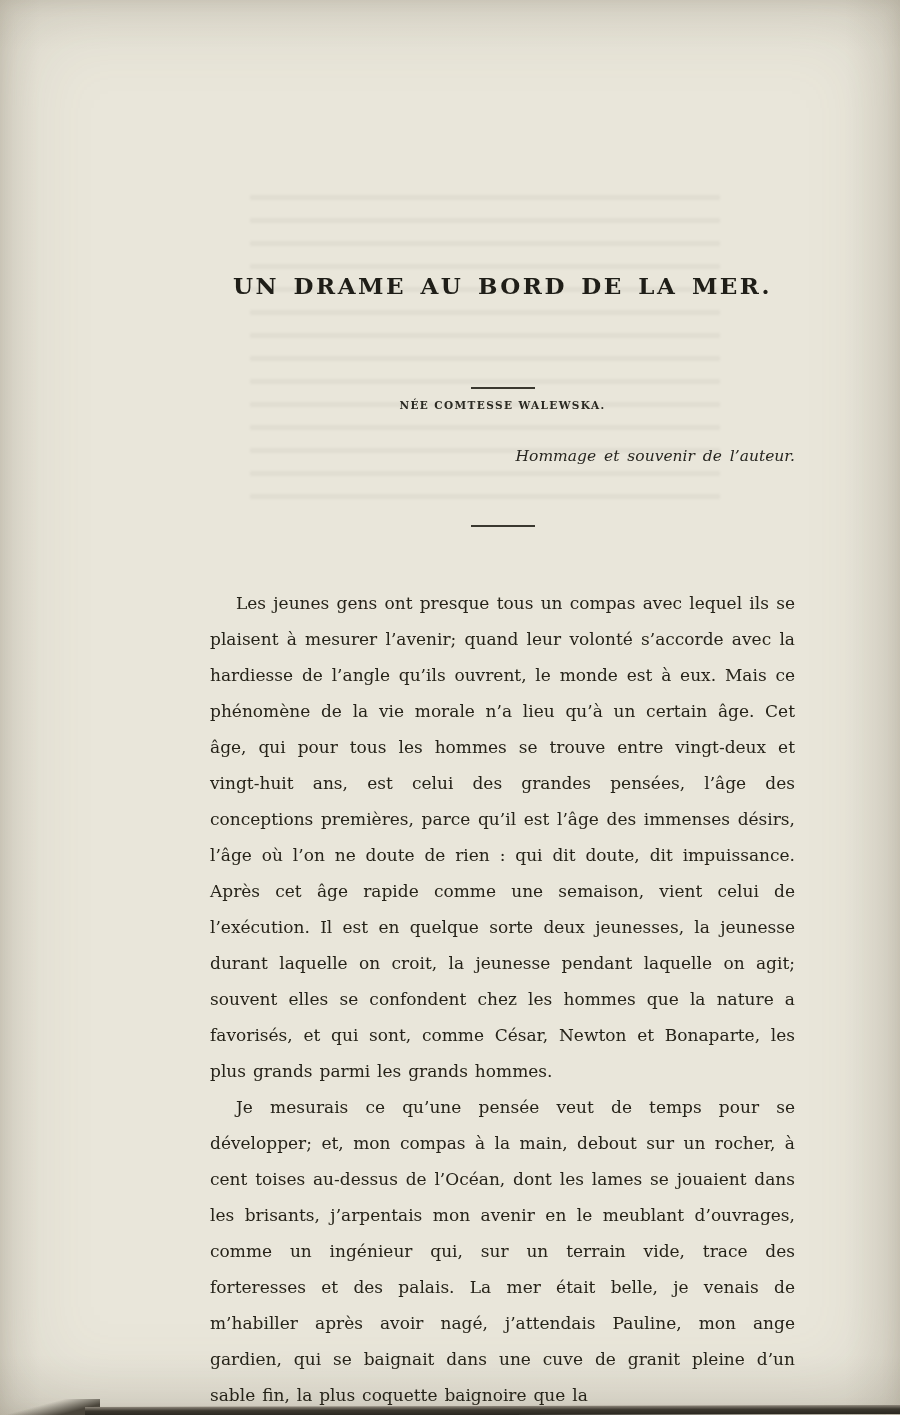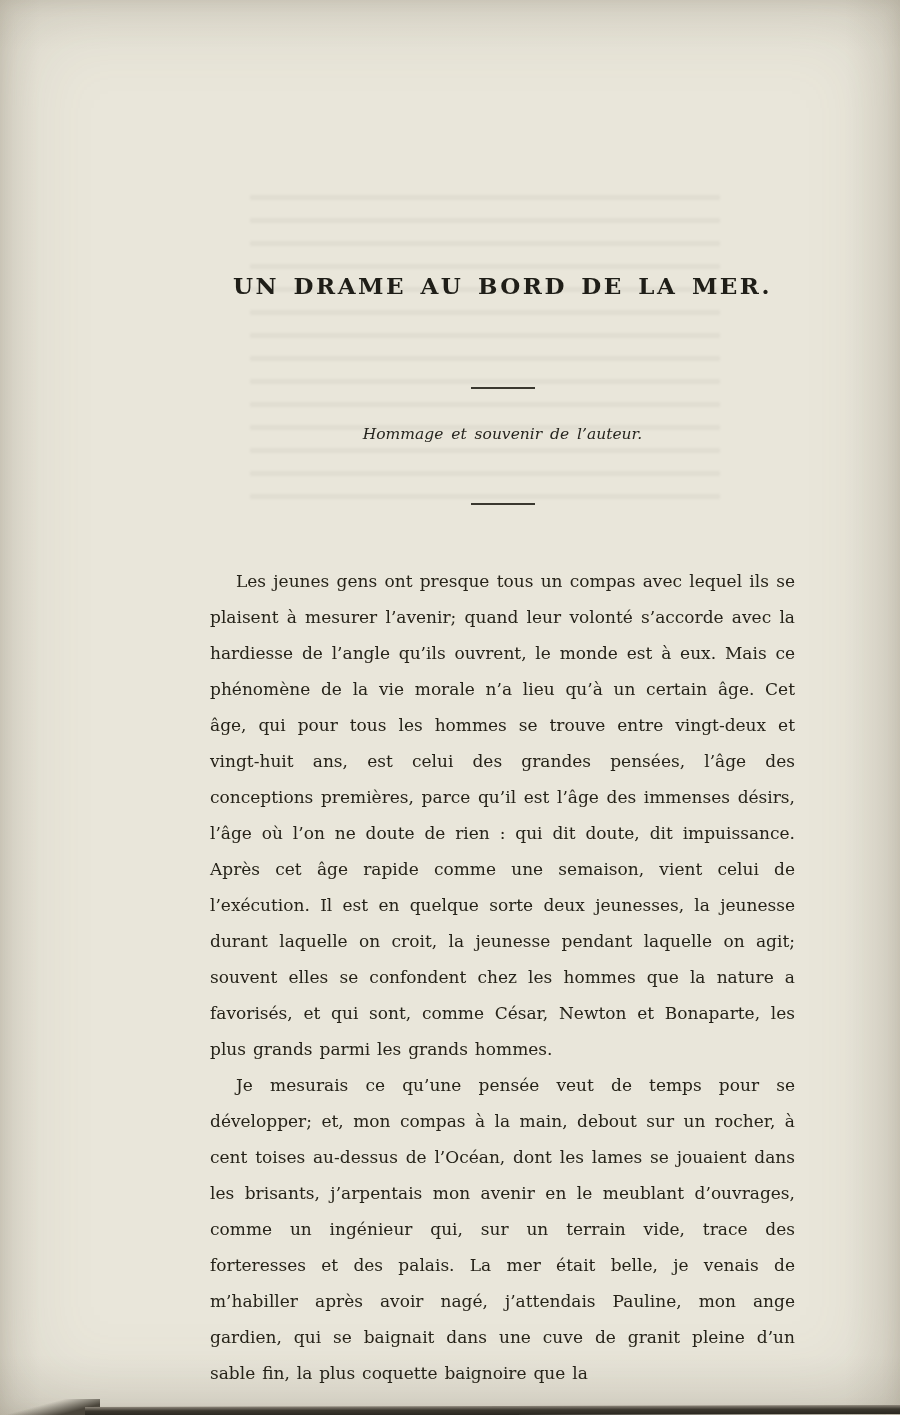--- a/index.html
+++ b/index.html
@@ -103,21 +103,21 @@
   .dedication-2 {
     margin-top: 10px;
     text-align: center;
     font-size: 10.5px;
     font-weight: bold;
     letter-spacing: 1.4px;
     color: #2a2922;
   }
   .epigraph {
     margin-top: 36px;
-    text-align: center;
+    text-align: right;
     font-style: italic;
     font-size: 15.5px;
     word-spacing: 3px;
     color: #26251f;
   }
   .body-text {
     margin-top: 58px;
   }
   .body-text p {
     margin: 0;
@@ -136,20 +136,21 @@
 
   <div class="bleedthrough"></div>
 
   <div class="content">
 
     <div class="title">UN DRAME AU BORD DE LA MER.</div>
 
     <div class="rule rule-1"></div>
 
 
+    <div class="dedication-2">NÉE COMTESSE WALEWSKA.</div>
 
     <div class="epigraph">Hommage et souvenir de l’auteur.</div>
 
     <div class="rule rule-2"></div>
 
     <div class="body-text">
       <p>Les jeunes gens ont presque tous un compas avec lequel ils se plaisent à mesurer l’avenir; quand leur volonté s’accorde avec la hardiesse de l’angle qu’ils ouvrent, le monde est à eux. Mais ce phénomène de la vie morale n’a lieu qu’à un certain âge. Cet âge, qui pour tous les hommes se trouve entre vingt-deux et vingt-huit ans, est celui des grandes pensées, l’âge des conceptions premières, parce qu’il est l’âge des immenses désirs, l’âge où l’on ne doute de rien : qui dit doute, dit impuissance. Après cet âge rapide comme une semaison, vient celui de l’exécution. Il est en quelque sorte deux jeunesses, la jeunesse durant laquelle on croit, la jeunesse pendant laquelle on agit; souvent elles se confondent chez les hommes que la nature a favorisés, et qui sont, comme César, Newton et Bonaparte, les plus grands parmi les grands hommes.</p>
       <p>Je mesurais ce qu’une pensée veut de temps pour se développer; et, mon compas à la main, debout sur un rocher, à cent toises au-dessus de l’Océan, dont les lames se jouaient dans les brisants, j’arpentais mon avenir en le meublant d’ouvrages, comme un ingénieur qui, sur un terrain vide, trace des forteresses et des palais. La mer était belle, je venais de m’habiller après avoir nagé, j’attendais Pauline, mon ange gardien, qui se baignait dans une cuve de granit pleine d’un sable fin, la plus coquette baignoire que la</p>
     </div>
 

